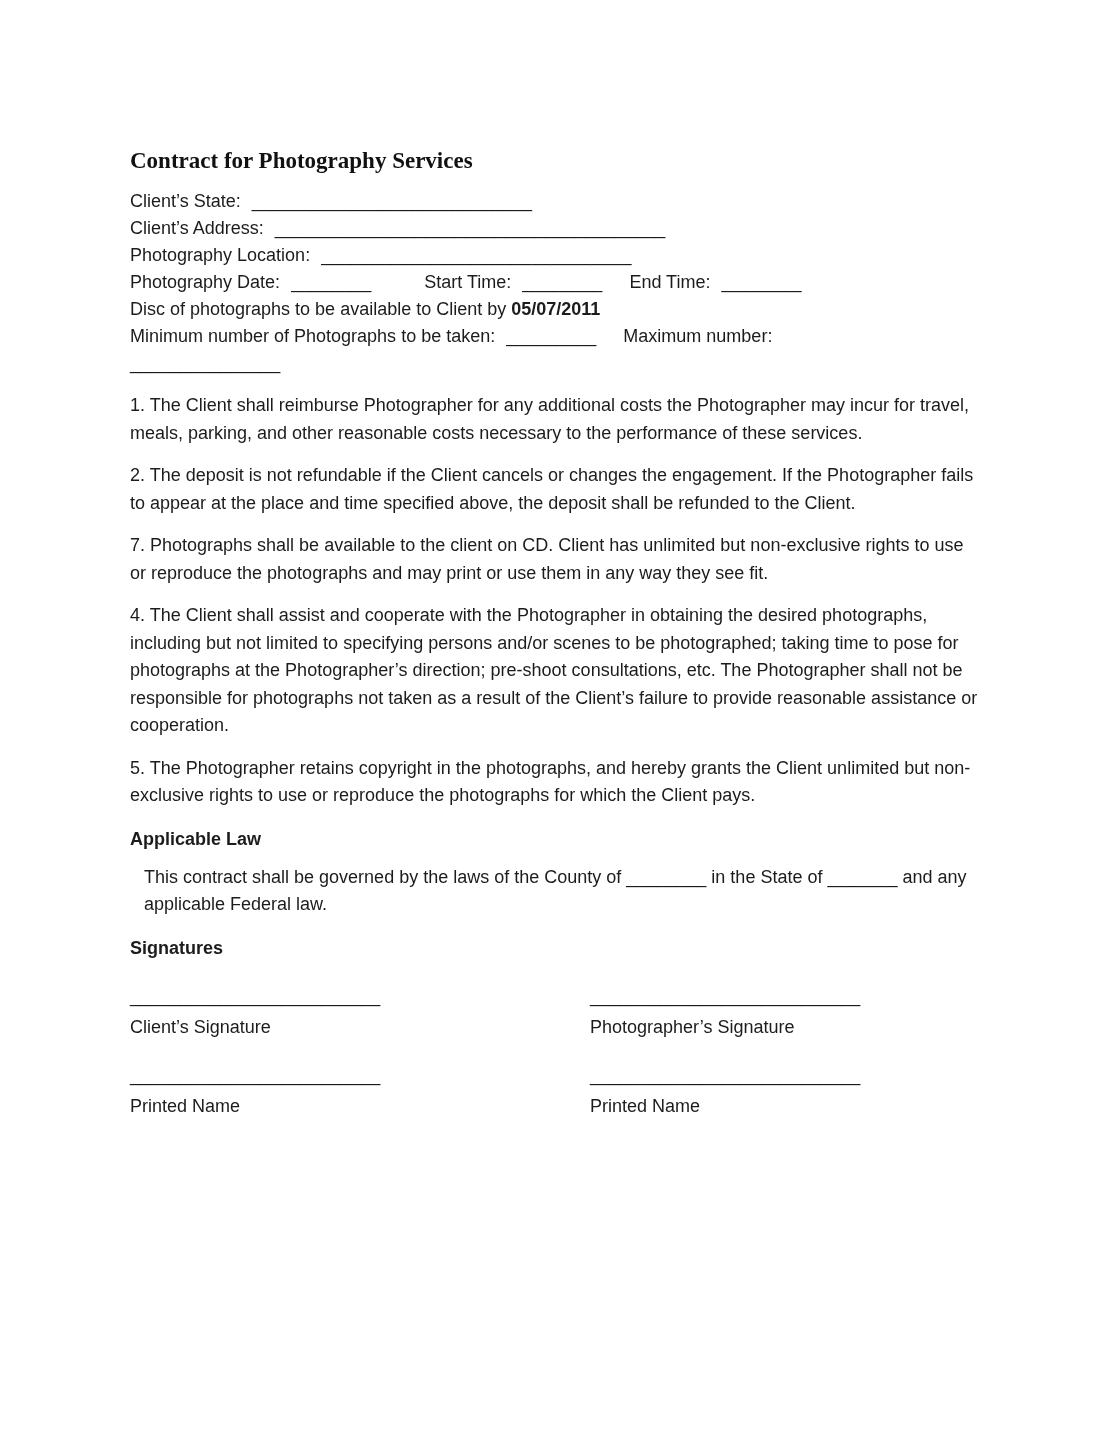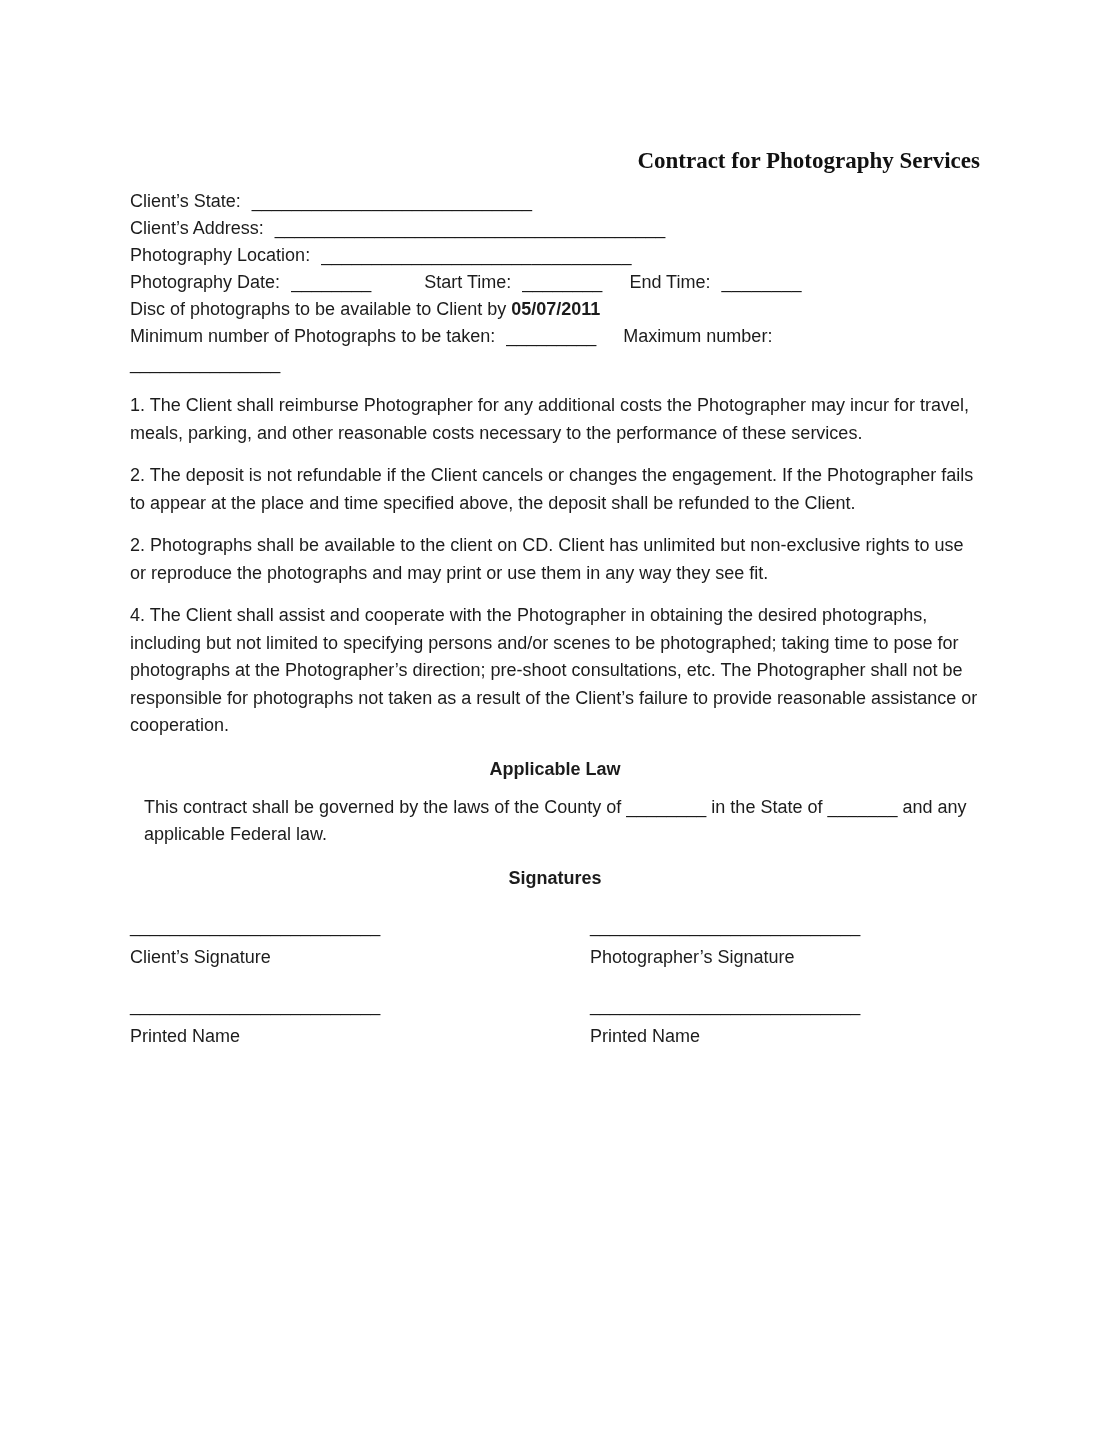--- a/index.html
+++ b/index.html
@@ -12,39 +12,39 @@
     padding: 148px 132px 0 130px;
     font-family: "Liberation Sans", sans-serif;
     font-size: 18px;
     color: #1c1c1c;
     overflow: hidden;
   }
   .doc-title {
     font-family: "Liberation Serif", serif;
     font-size: 23px;
     font-weight: bold;
-    text-align: right;
+    text-align: left;
     margin: 0 0 14px 0;
     color: #111111;
   }
   .fields { line-height: 27px; }
   .fields .line { white-space: nowrap; }
   .blank { letter-spacing: 0; }
   .sp-sm { margin-left: 6px; }
   .sp-md { margin-left: 22px; margin-top: 34px; }
   .sp-lg { margin-left: 48px; }
   .bold { font-weight: bold; }
   p.clause {
     line-height: 27.5px;
     margin: 15px 0 0 0;
   }
   p.clause.first { }
   .center-heading {
     font-weight: bold;
-    text-align: center;
+    text-align: left;
     margin: 19px 0 0 0;
     font-size: 18px;
   }
   p.law-body {
     line-height: 27.5px;
     margin: 14px 0 0 14px;
   }
   .sig-area {
     display: flex;
     margin-top: 24px;
@@ -100,22 +100,23 @@
 
     <div class="line">
       <span class="blank">_______________</span>
     </div>
 
 
   </div>
 
   <p class="clause first">1. The Client shall reimburse Photographer for any additional costs the Photographer may incur for travel, meals, parking, and other reasonable costs necessary to the performance of these services.</p>
   <p class="clause">2. The deposit is not refundable if the Client cancels or changes the engagement. If the Photographer fails to appear at the place and time specified above, the deposit shall be refunded to the Client.</p>
-  <p class="clause">2. Photographs shall be available to the client on CD. Client has unlimited but non-exclusive rights to use or reproduce the photographs and may print or use them in any way they see fit.</p>
+  <p class="clause">7. Photographs shall be available to the client on CD. Client has unlimited but non-exclusive rights to use or reproduce the photographs and may print or use them in any way they see fit.</p>
   <p class="clause">4. The Client shall assist and cooperate with the Photographer in obtaining the desired photographs, including but not limited to specifying persons and/or scenes to be photographed; taking time to pose for photographs at the Photographer’s direction; pre-shoot consultations, etc. The Photographer shall not be responsible for photographs not taken as a result of the Client’s failure to provide reasonable assistance or cooperation.</p>
+  <p class="clause">5. The Photographer retains copyright in the photographs, and hereby grants the Client unlimited but non-exclusive rights to use or reproduce the photographs for which the Client pays.</p>
 
   <div class="center-heading">Applicable Law</div>
 
   <p class="law-body"><span>This contract shall be governed by the laws of the County of </span><span class="blank">________</span><span> in the State of </span><span class="blank">_______</span><span> and any applicable Federal law.</span></p>
 
   <div class="center-heading">Signatures</div>
 
   <div class="sig-area">
 
     <div class="sig-col-left">

